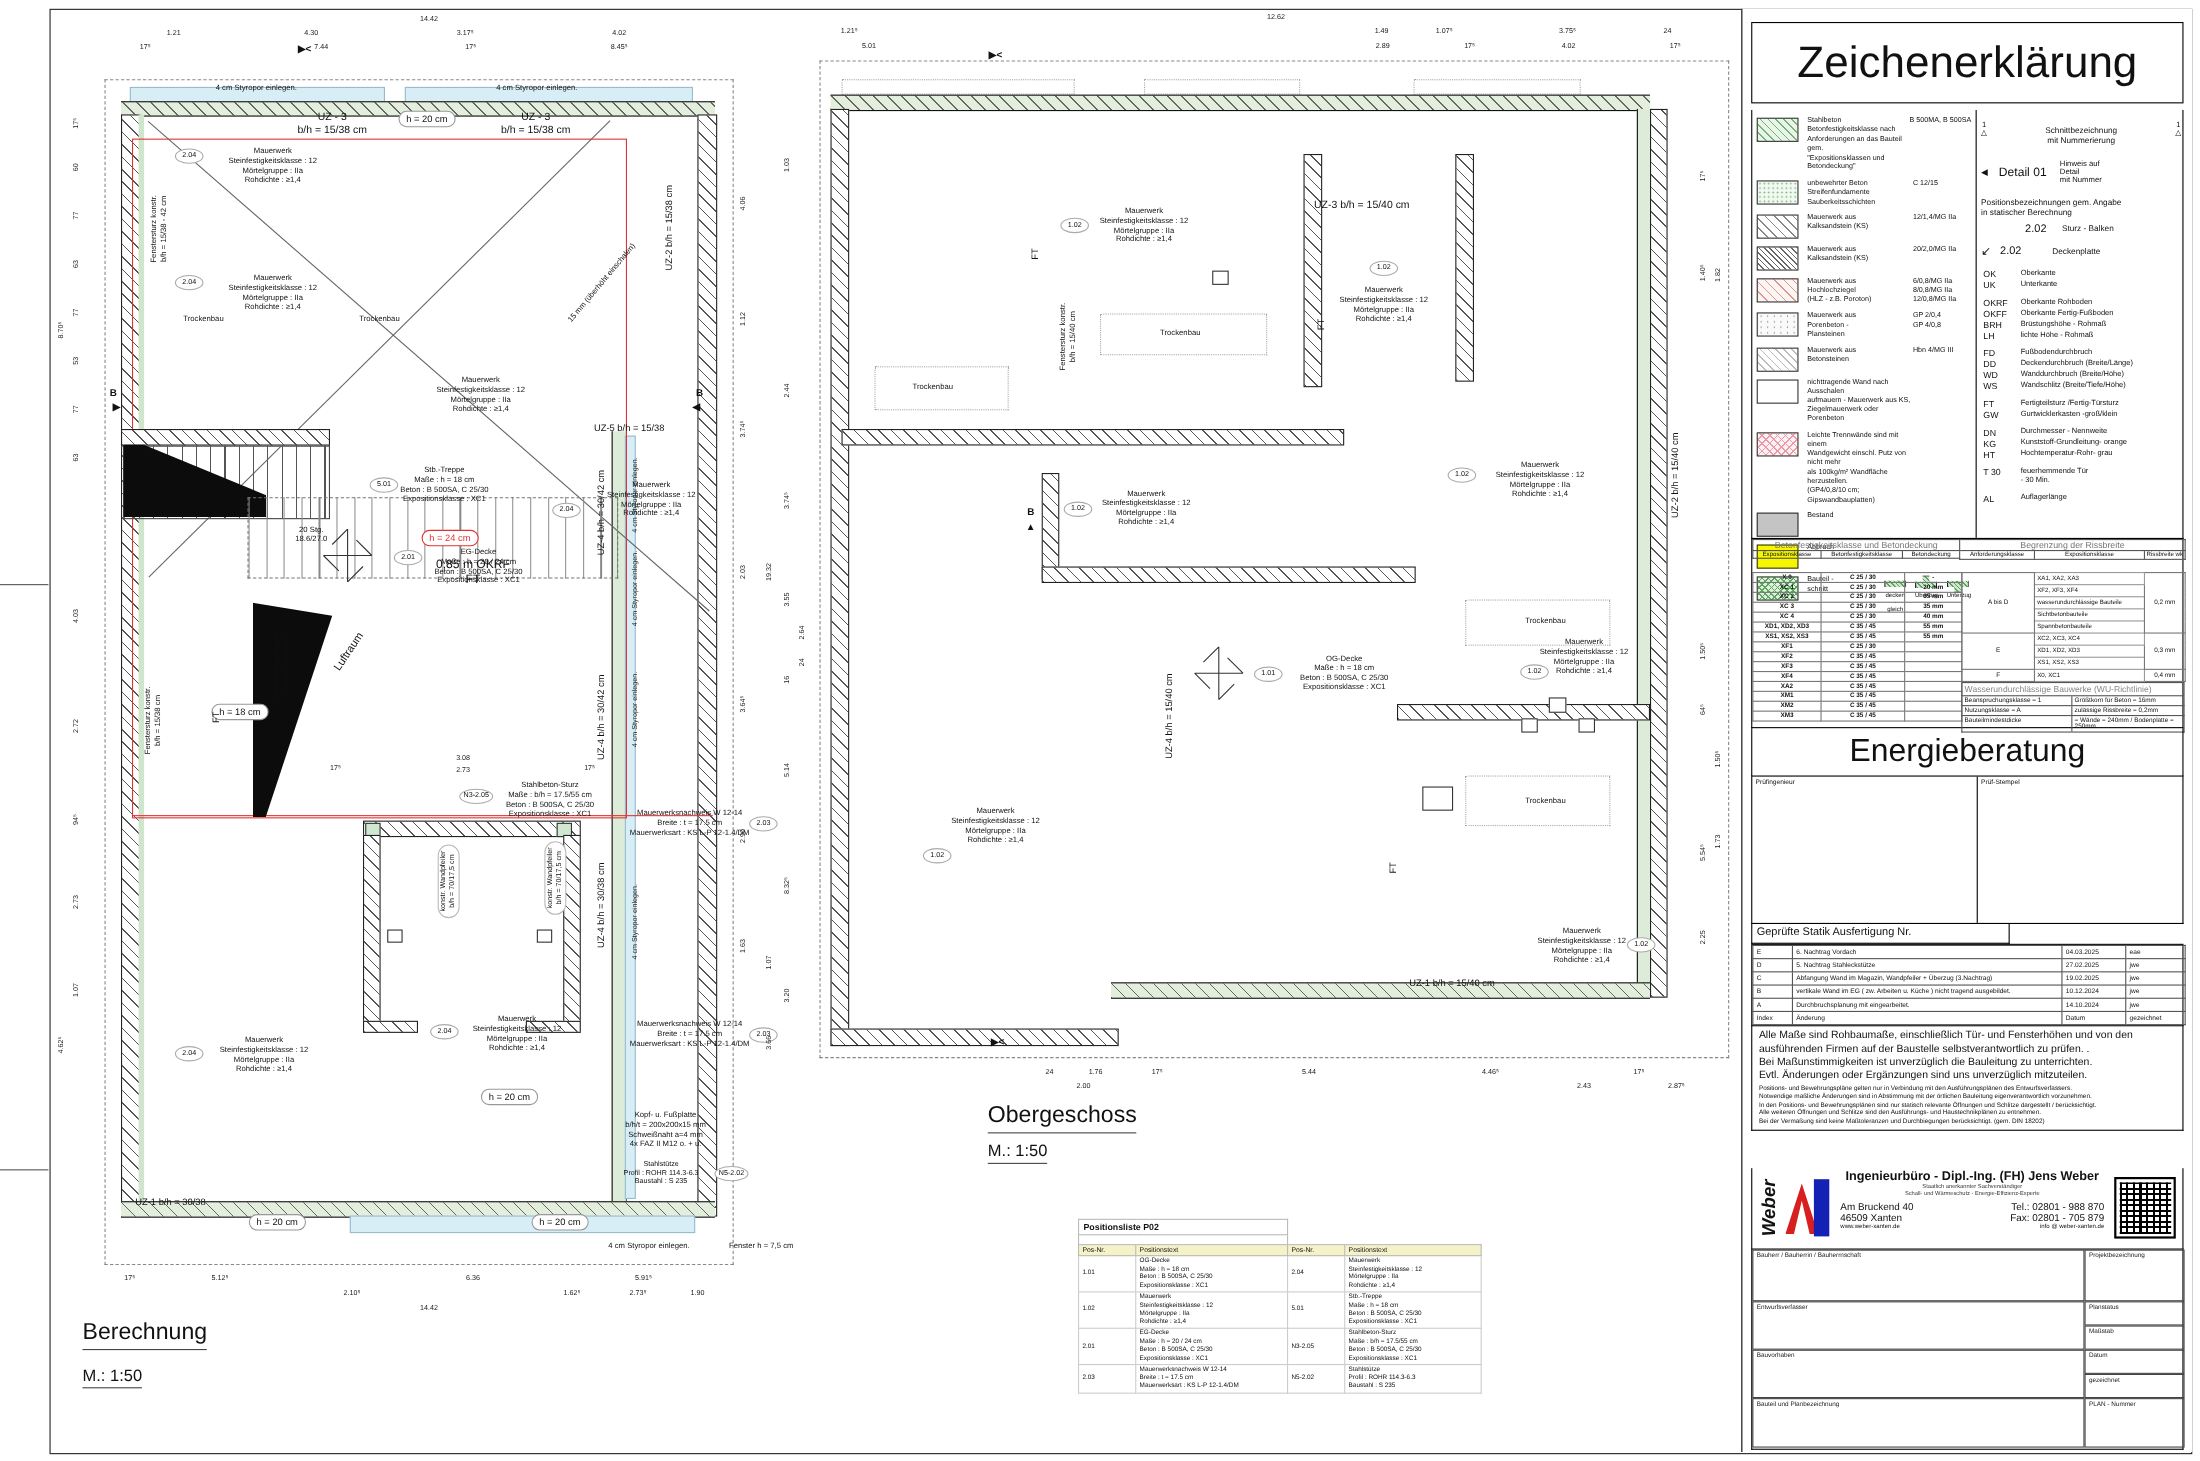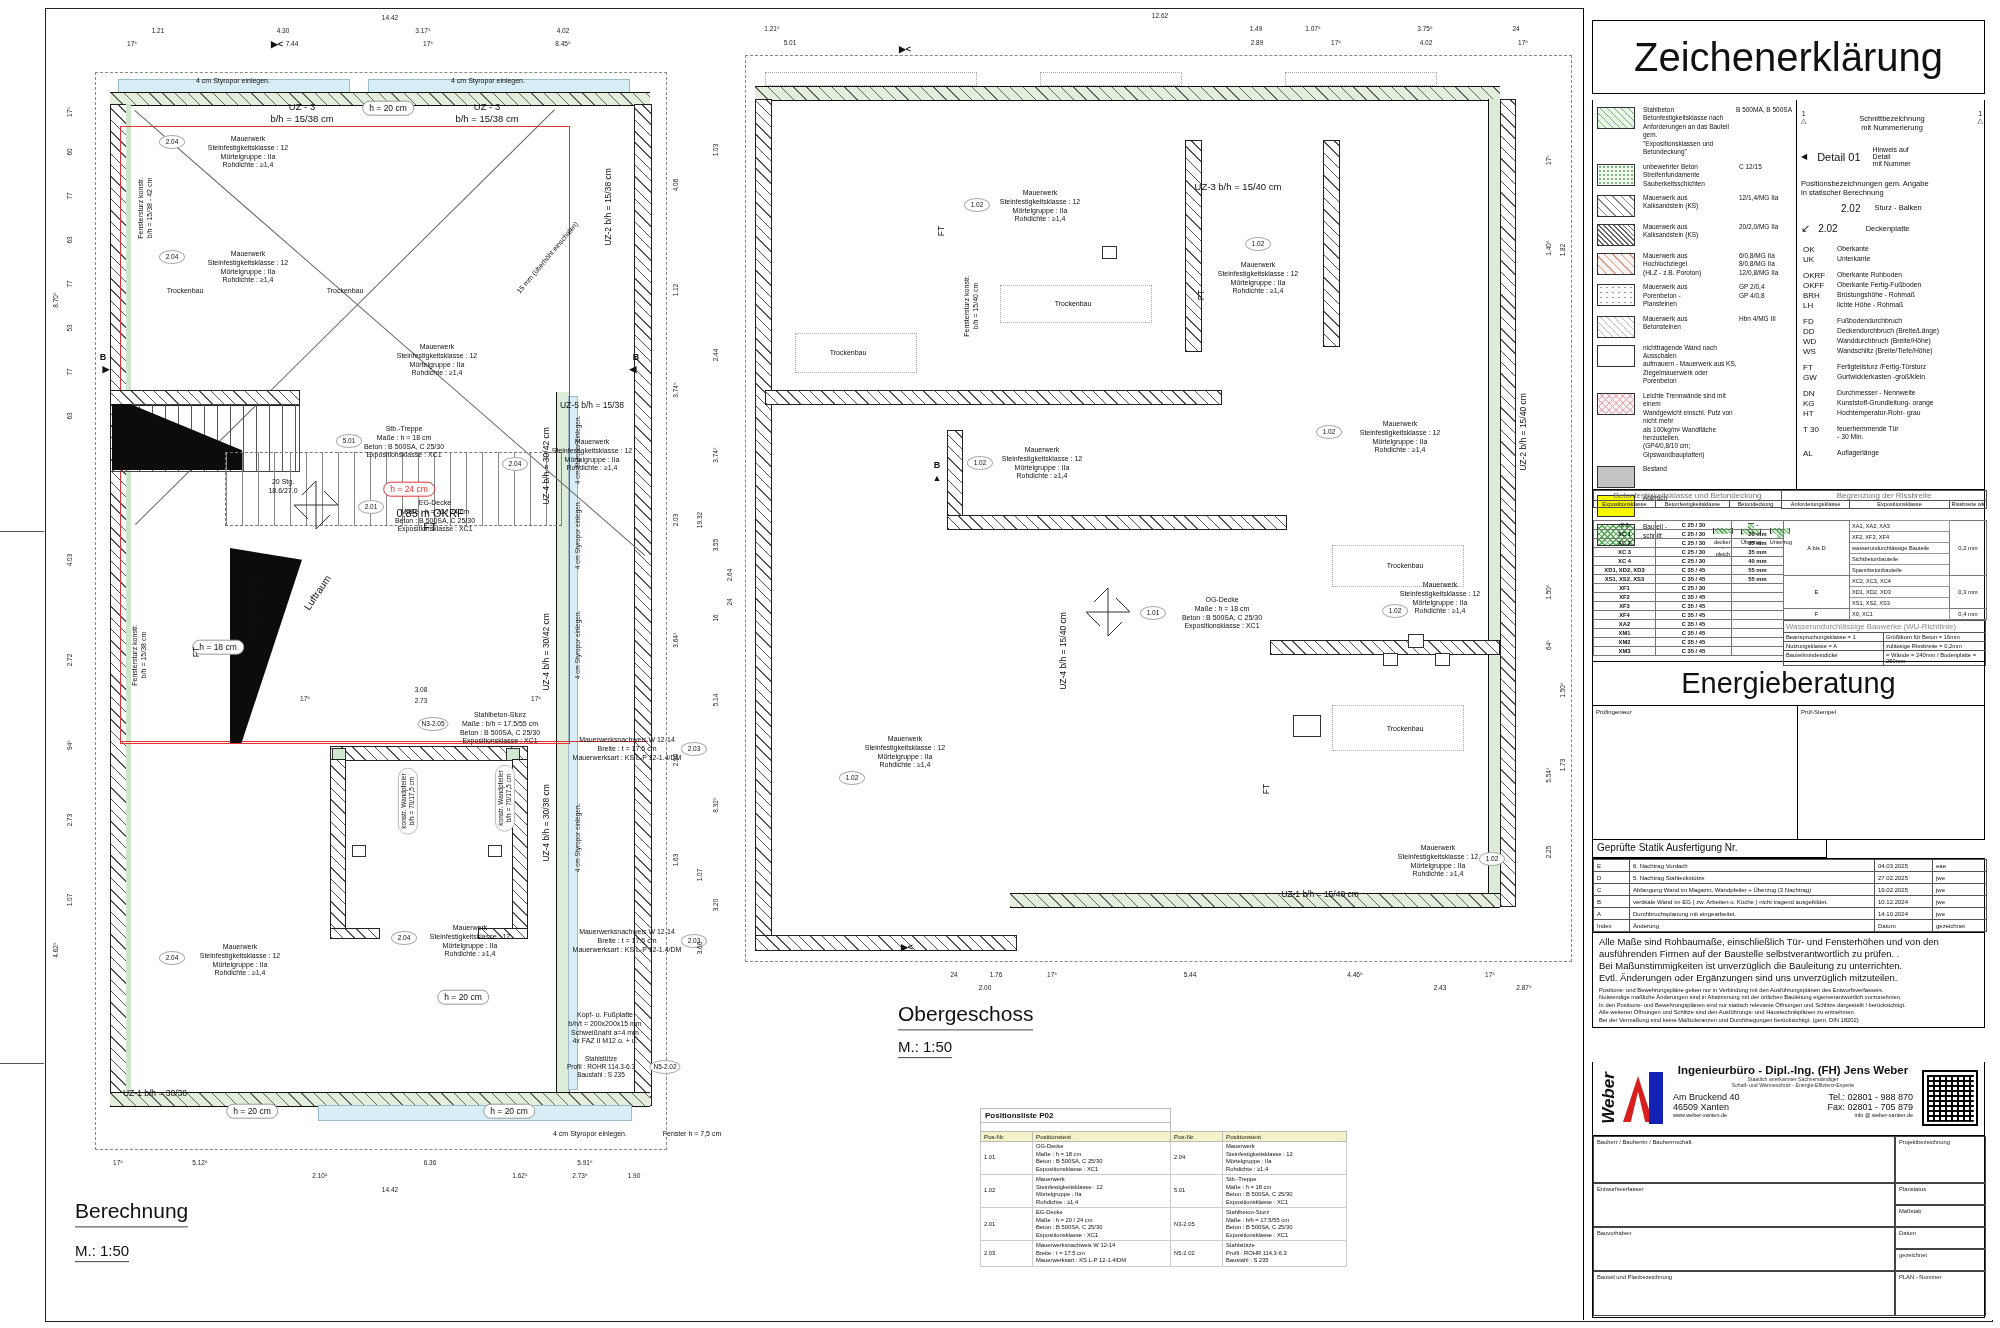--- a/index.html
+++ b/index.html
@@ -215,21 +215,21 @@
 Rohdichte : ≥1,4</div>
       <div class="ann sm" style="left: 283px; top: 487px;">20 Stg.
 18.6/27.0</div>
       <div class="ann okrf" style="left: 430px; top: 521px;">0,85 m OKRF
 FT</div>
       <div class="ann bubble" style="left: 515px; top: 464px;">2.04</div>
       <div class="ann sm" style="left: 592px; top: 455px;">Mauerwerk
 Steinfestigkeitsklasse : 12
 Mörtelgruppe : IIa
 Rohdichte : ≥1,4</div>
-      <div class="ann uz2" style="left: 592px; top: 389px; margin-top: 16px;">UZ-5 b/h = 15/38</div>
+      <div class="ann uz2" style="left: 572px; top: 389px;">UZ-5 b/h = 15/38</div>
       <div class="ann uz2" style="left: 608px; top: 207px; transform: translate(-50%, -50%) rotate(-90deg);">UZ-2 b/h = 15/38 cm</div>
       <div class="ann mid" style="left: 318px; top: 593px; transform: translate(-50%, -50%) rotate(-56deg);">Luftraum</div>
       <div class="ann pill" style="left: 218px; top: 647px;">h = 18 cm</div>
       <div class="ann sm" style="left: 257px; top: 603px; transform: translate(-50%, -50%) rotate(-90deg);">Fenstersturz konstr.
 b/h = 15/42 cm</div>
       <div class="ann sm" style="left: 140px; top: 655px; transform: translate(-50%, -50%) rotate(-90deg);">Fenstersturz konstr.
 b/h = 15/38 cm</div>
       <div class="ann ftv" style="left: 196px; top: 652px; transform: translate(-50%, -50%) rotate(-90deg);">FT</div>
       <div class="ann redpill" style="left: 409px; top: 489px;">h = 24 cm</div>
       <div class="ann bubble" style="left: 371px; top: 507px;">2.01</div>

